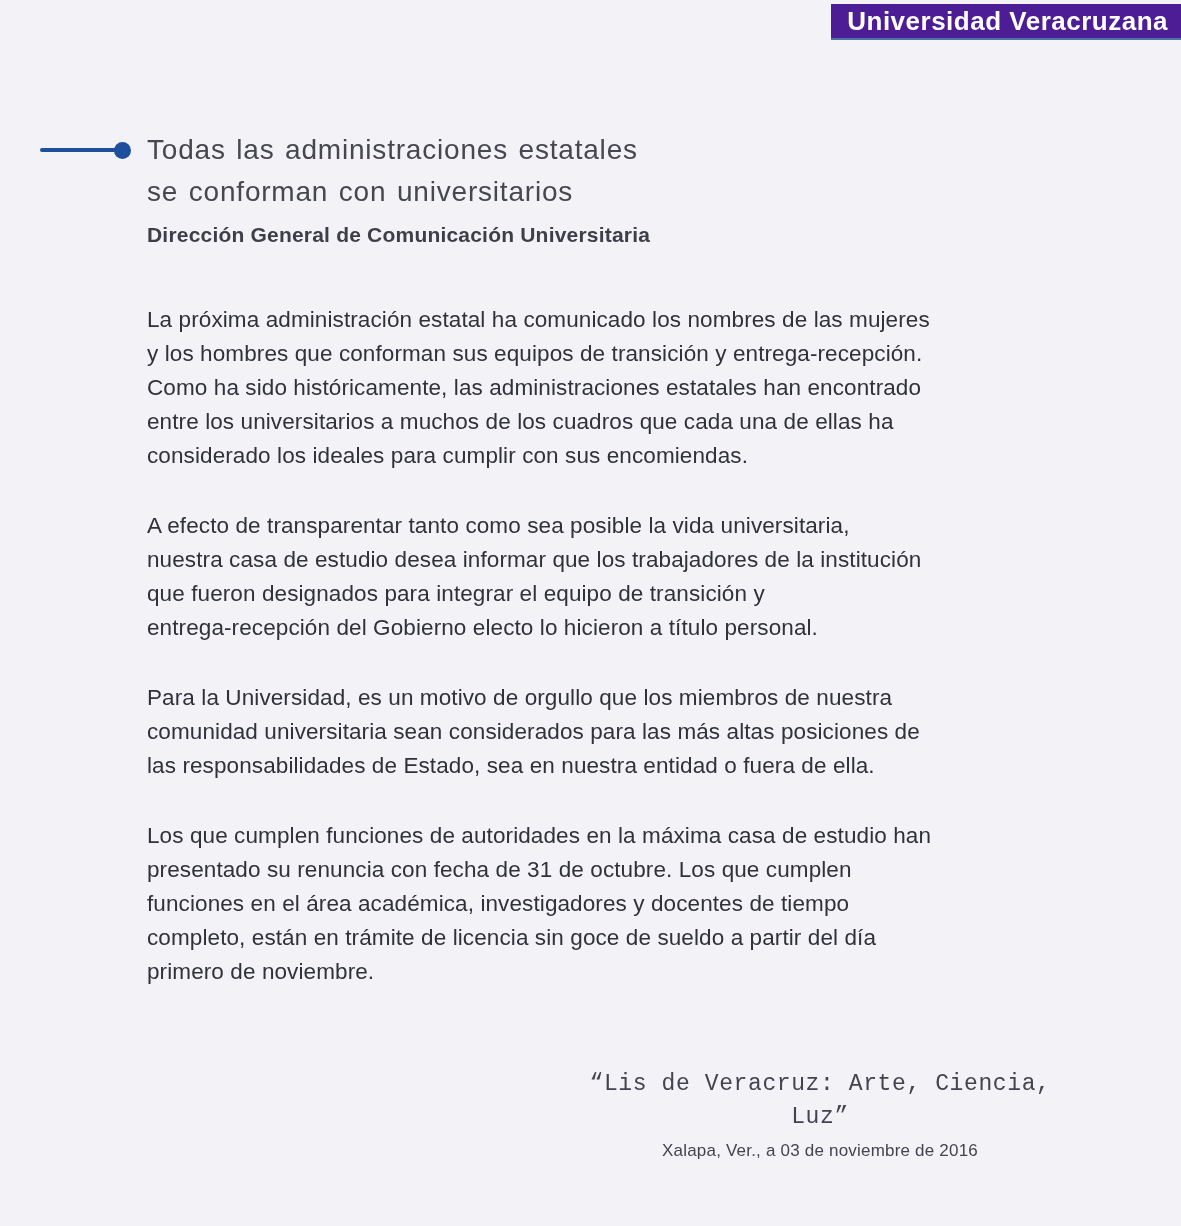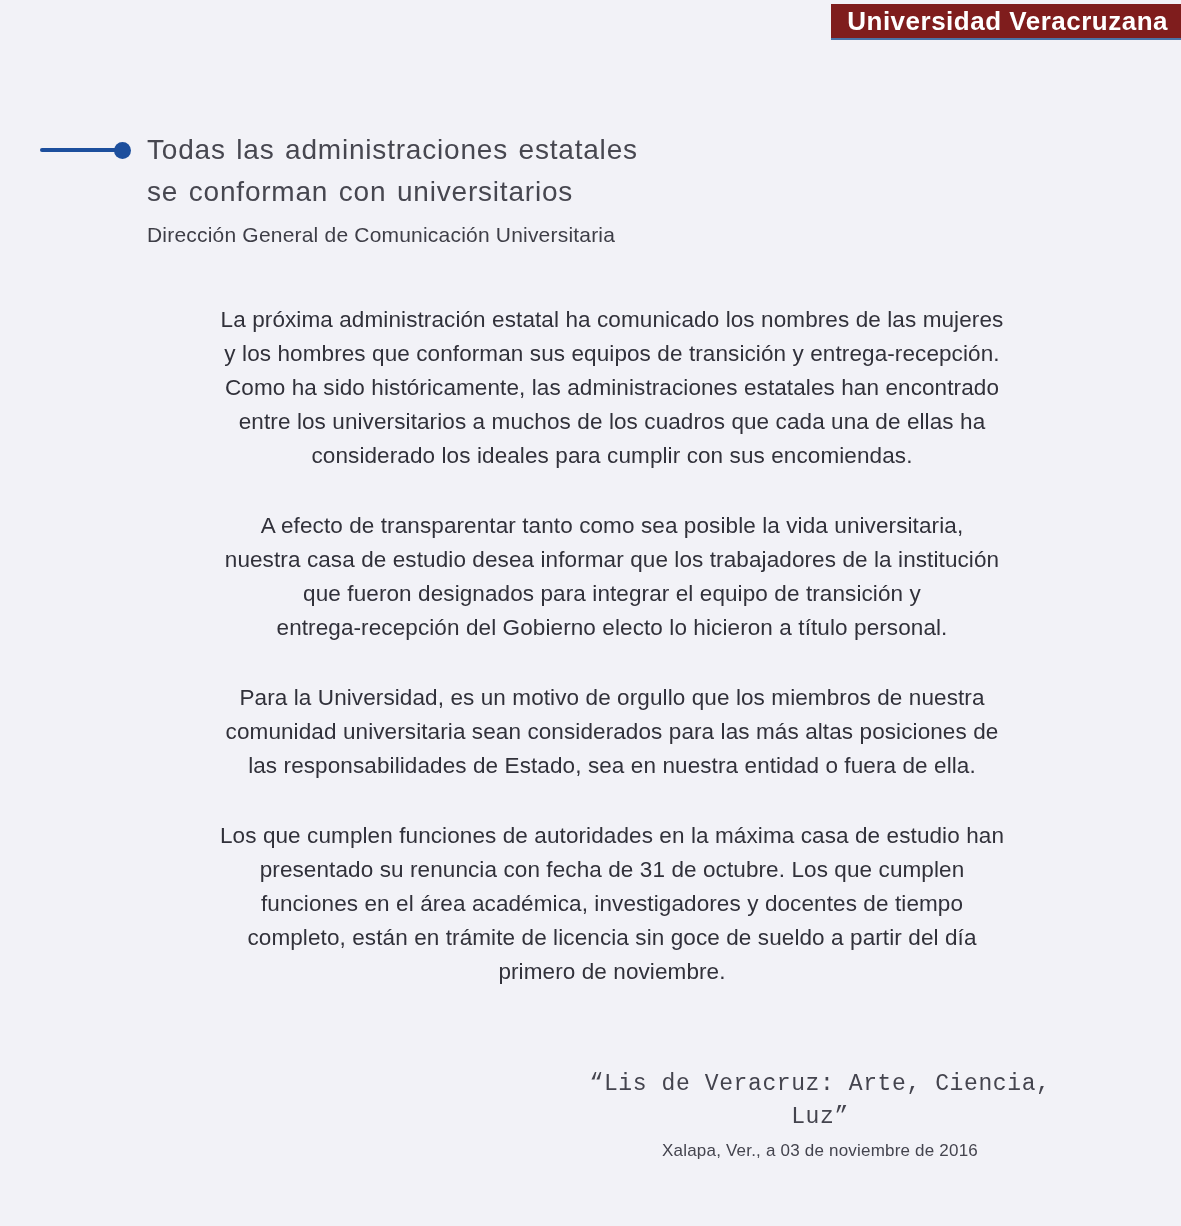--- a/index.html
+++ b/index.html
@@ -14,21 +14,21 @@
     height: 1226px;
     background: #f2f2f7;
     overflow: hidden;
   }
   
   .banner {
     position: absolute;
     top: 4px;
     right: 0;
     height: 34px;
-    background: #7f1d1d;
+    background: #4c1d95;
     border-bottom: 2px solid #4a74a8;
     color: #ffffff;
     font-size: 26px;
     font-weight: 600;
     letter-spacing: 0.5px;
     line-height: 34px;
     padding: 0 13px 0 16px;
     white-space: nowrap;
   }
   
@@ -62,38 +62,37 @@
     color: #474750;
     white-space: pre-line;
     word-spacing: 2px;
   }
   .subtitle {
     position: absolute;
     left: 147px;
     top: 223px;
     margin: 0;
     font-size: 21px;
-    font-weight: 400;
+    font-weight: 700;
     letter-spacing: 0.2px;
     color: #3e3e47;
   }
   .body-text {
     position: absolute;
     left: 147px;
     top: 303px;
     width: 930px;
     color: #31313a;
     font-size: 22.5px;
     line-height: 34px;
     letter-spacing: 0.1px;
   }
   .body-text p {
     margin: 0 0 36px 0;
     white-space: pre-line;
-    text-align: center;
   }
   .footer {
     position: absolute;
     left: 560px;
     top: 1068px;
     width: 520px;
     text-align: center;
     color: #44444e;
   }
   .footer .motto {

